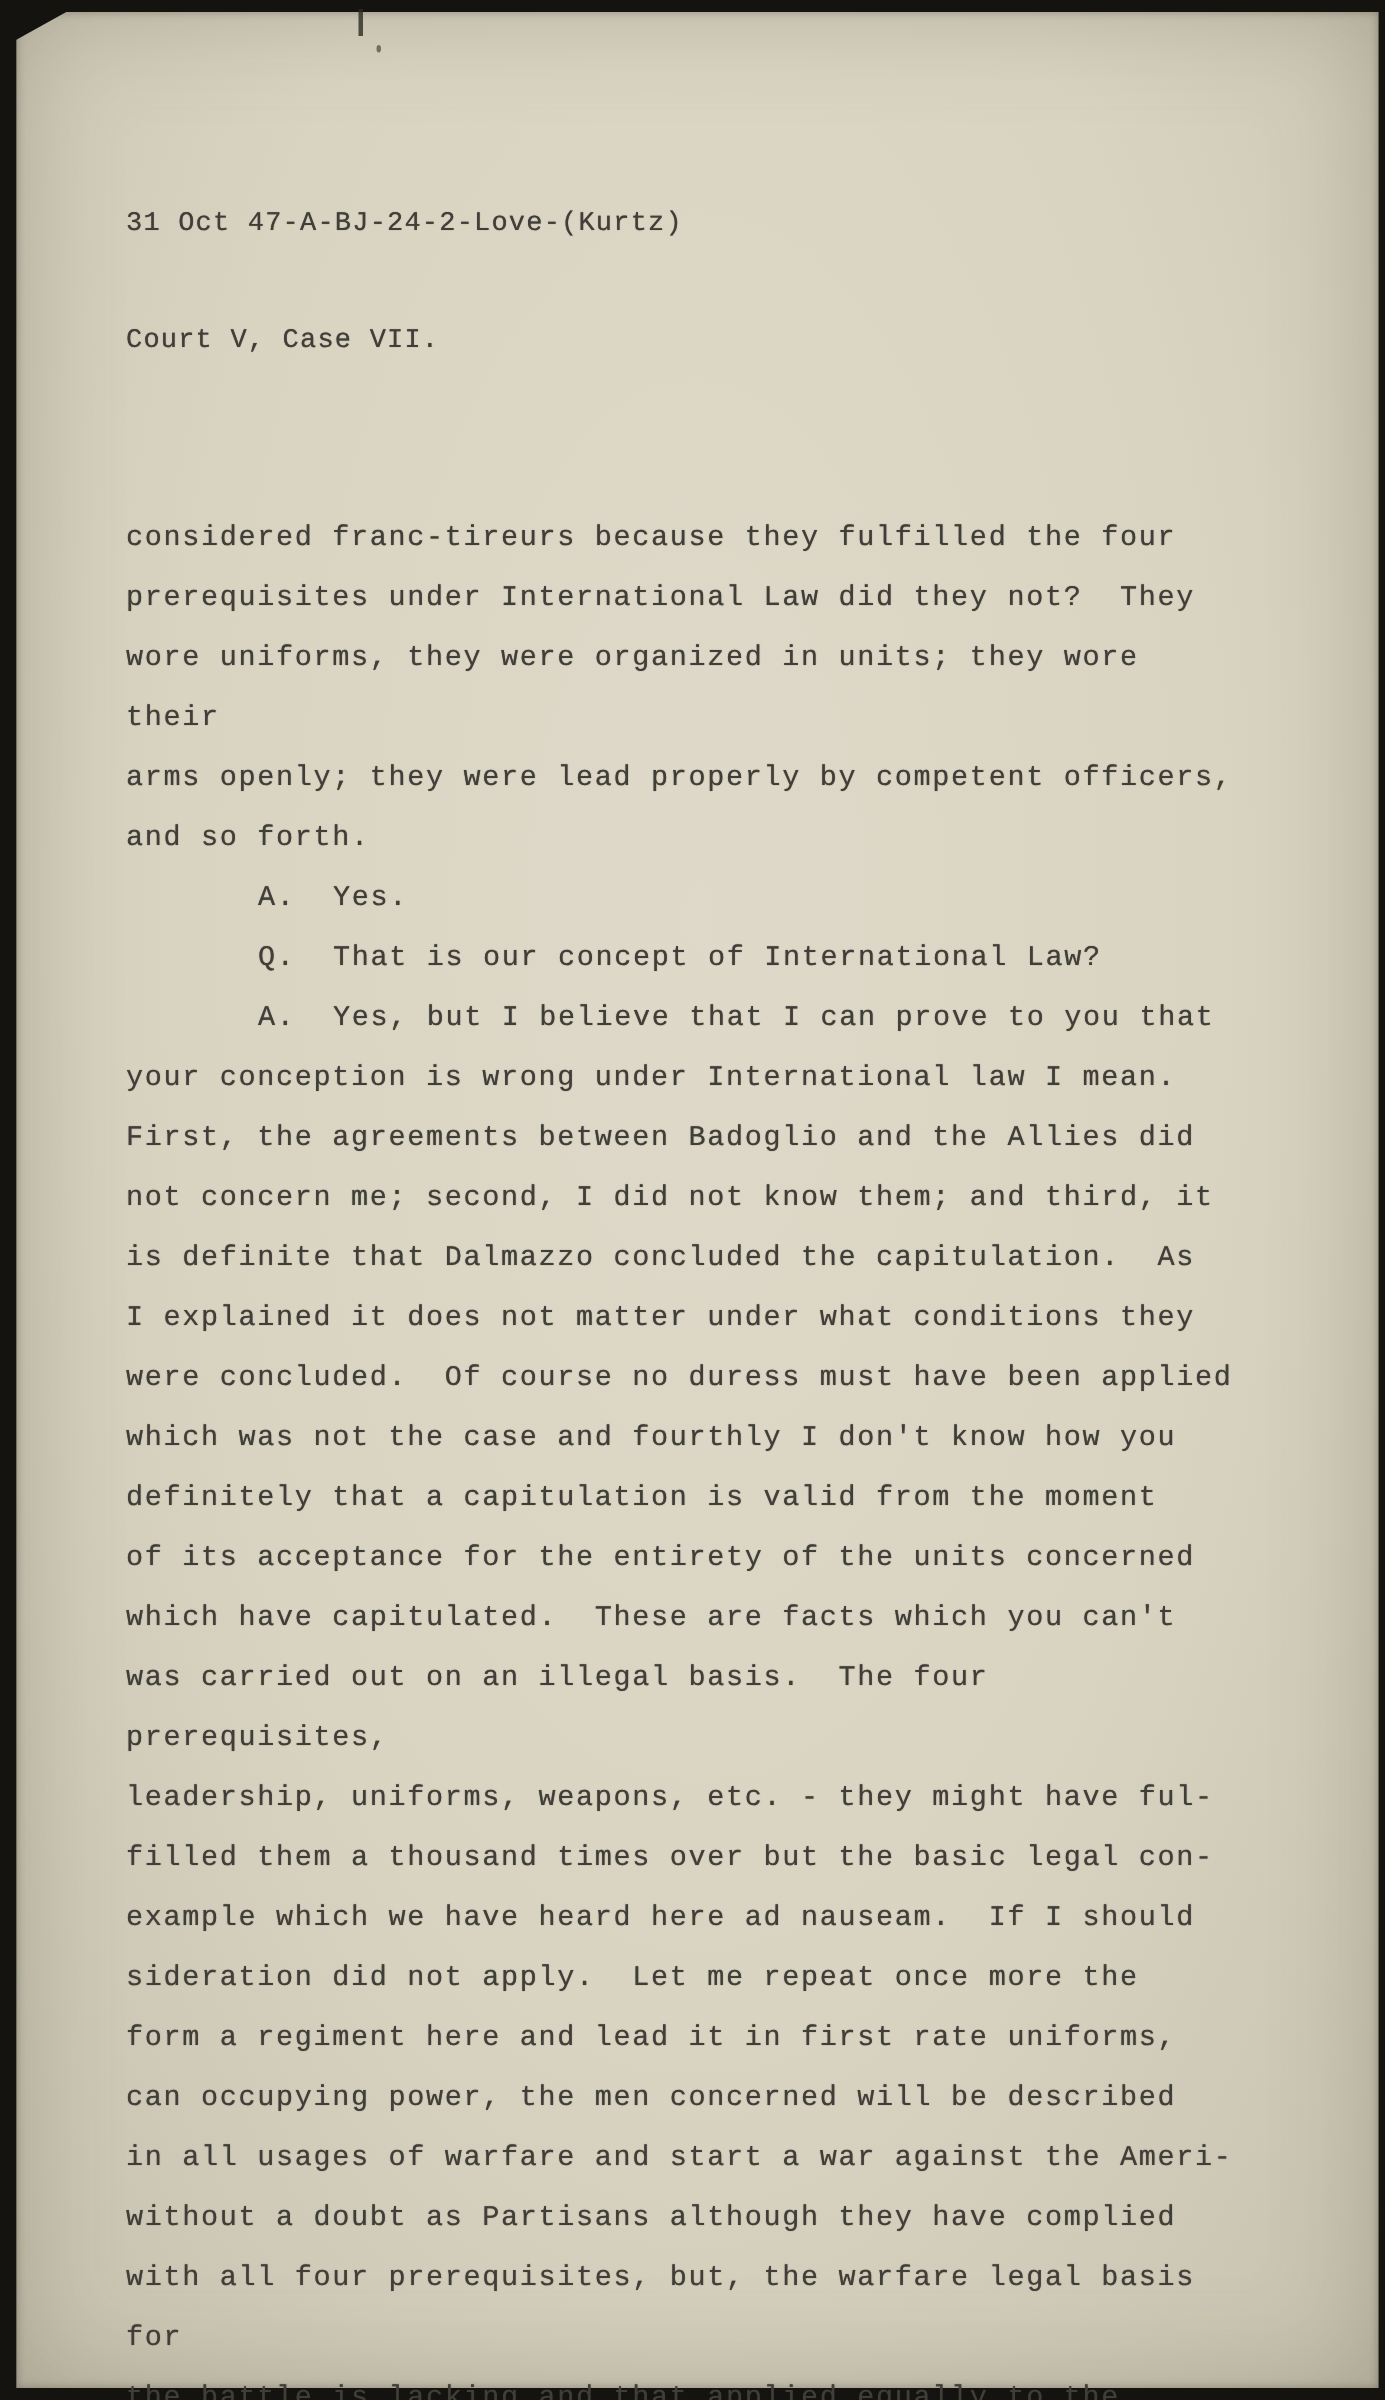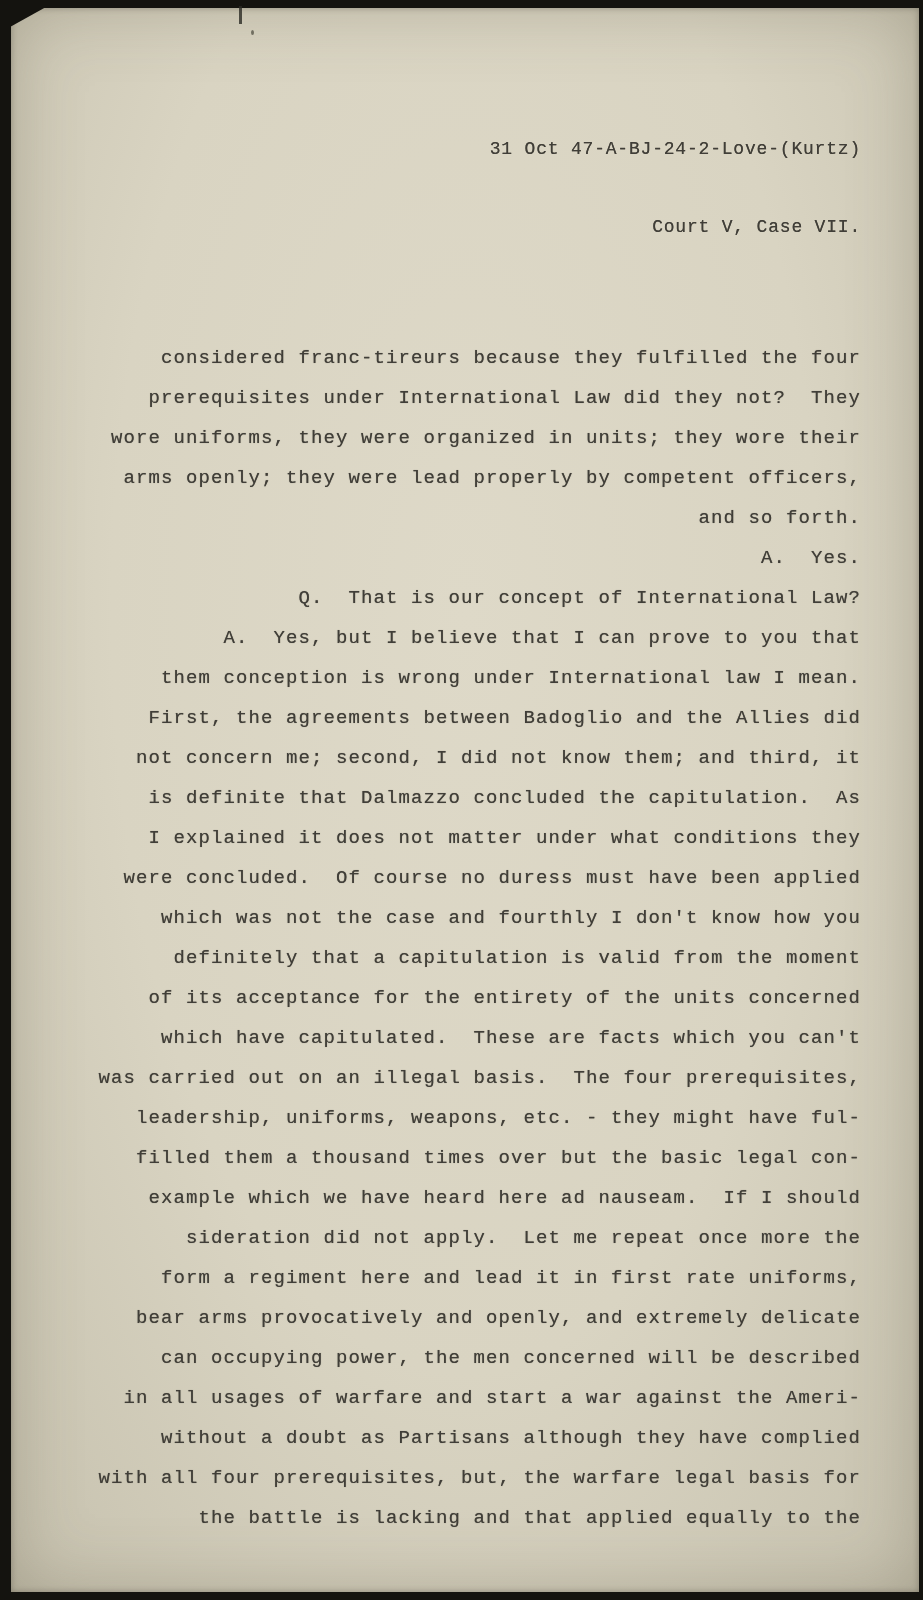--- a/index.html
+++ b/index.html
@@ -16,22 +16,21 @@
     position:relative;
     font-family:"Liberation Mono","DejaVu Sans Mono",monospace;
   }
   .paper{
     position:absolute;
     top:8px;left:11px;right:4px;bottom:8px;
     background:radial-gradient(ellipse at 50% 38%, #ded9c8 0%, var(--paper) 55%, var(--paper-edge) 100%);
     box-shadow:inset 0 0 70px rgba(96,90,68,0.30), inset 0 0 6px rgba(40,38,30,0.35);
     color:var(--ink);
     box-sizing:border-box;
-    padding:76px 58px 0 73px;
-    text-align:right;
+    padding:76px 90px 0 73px;
   }
   
   .paper::before{
     content:"";
     position:absolute;top:-1px;left:-1px;
     width:0;height:0;
     border-top:20px solid var(--scan-bg);
     border-right:36px solid transparent;
   }
   .scan-mark{
@@ -80,37 +79,36 @@
 
   <div class="body-text">
       <div class="line">considered franc-tireurs because they fulfilled the four</div>
       <div class="line">prerequisites under International Law did they not?  They</div>
       <div class="line">wore uniforms, they were organized in units; they wore their</div>
       <div class="line">arms openly; they were lead properly by competent officers,</div>
       <div class="line">and so forth.</div>
       <div class="line indent">A.  Yes.</div>
       <div class="line indent">Q.  That is our concept of International Law?</div>
       <div class="line indent">A.  Yes, but I believe that I can prove to you that</div>
-      <div class="line">them conception is wrong under International law I mean.</div>
+      <div class="line">your conception is wrong under International law I mean.</div>
       <div class="line">First, the agreements between Badoglio and the Allies did</div>
       <div class="line">not concern me; second, I did not know them; and third, it</div>
       <div class="line">is definite that Dalmazzo concluded the capitulation.  As</div>
       <div class="line">I explained it does not matter under what conditions they</div>
       <div class="line">were concluded.  Of course no duress must have been applied</div>
       <div class="line">which was not the case and fourthly I don't know how you</div>
       <div class="line">definitely that a capitulation is valid from the moment</div>
       <div class="line">of its acceptance for the entirety of the units concerned</div>
       <div class="line">which have capitulated.  These are facts which you can't</div>
       <div class="line">was carried out on an illegal basis.  The four prerequisites,</div>
       <div class="line">leadership, uniforms, weapons, etc. - they might have ful-</div>
       <div class="line">filled them a thousand times over but the basic legal con-</div>
       <div class="line">example which we have heard here ad nauseam.  If I should</div>
       <div class="line">sideration did not apply.  Let me repeat once more the</div>
       <div class="line">form a regiment here and lead it in first rate uniforms,</div>
-      <div class="line">bear arms provocatively and openly, and extremely delicate</div>
       <div class="line">can occupying power, the men concerned will be described</div>
       <div class="line">in all usages of warfare and start a war against the Ameri-</div>
       <div class="line">without a doubt as Partisans although they have complied</div>
       <div class="line">with all four prerequisites, but, the warfare legal basis for</div>
       <div class="line">the battle is lacking and that applied equally to the</div>
     </div>
 
 </div>
 
 </body></html>

